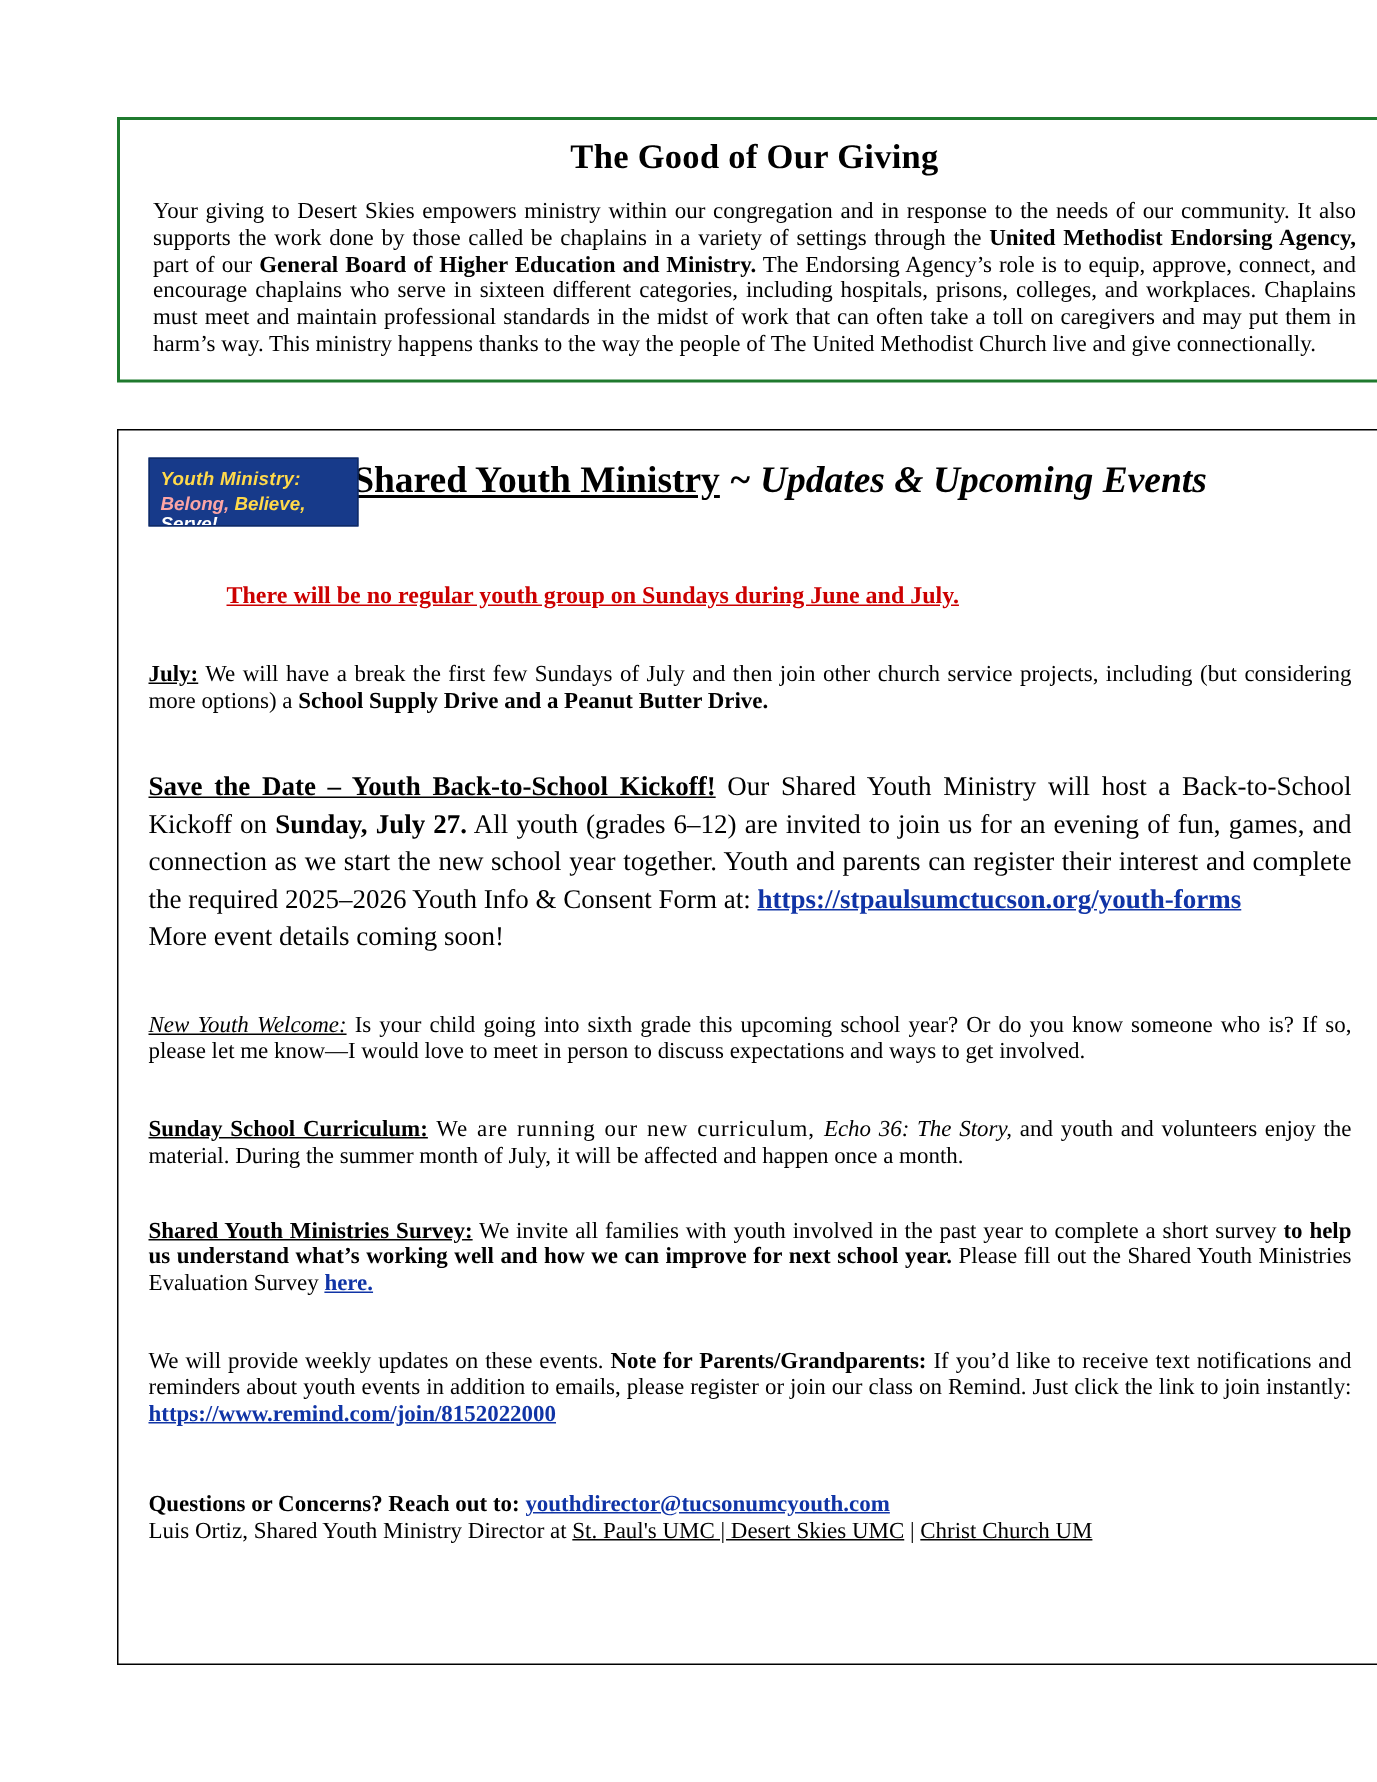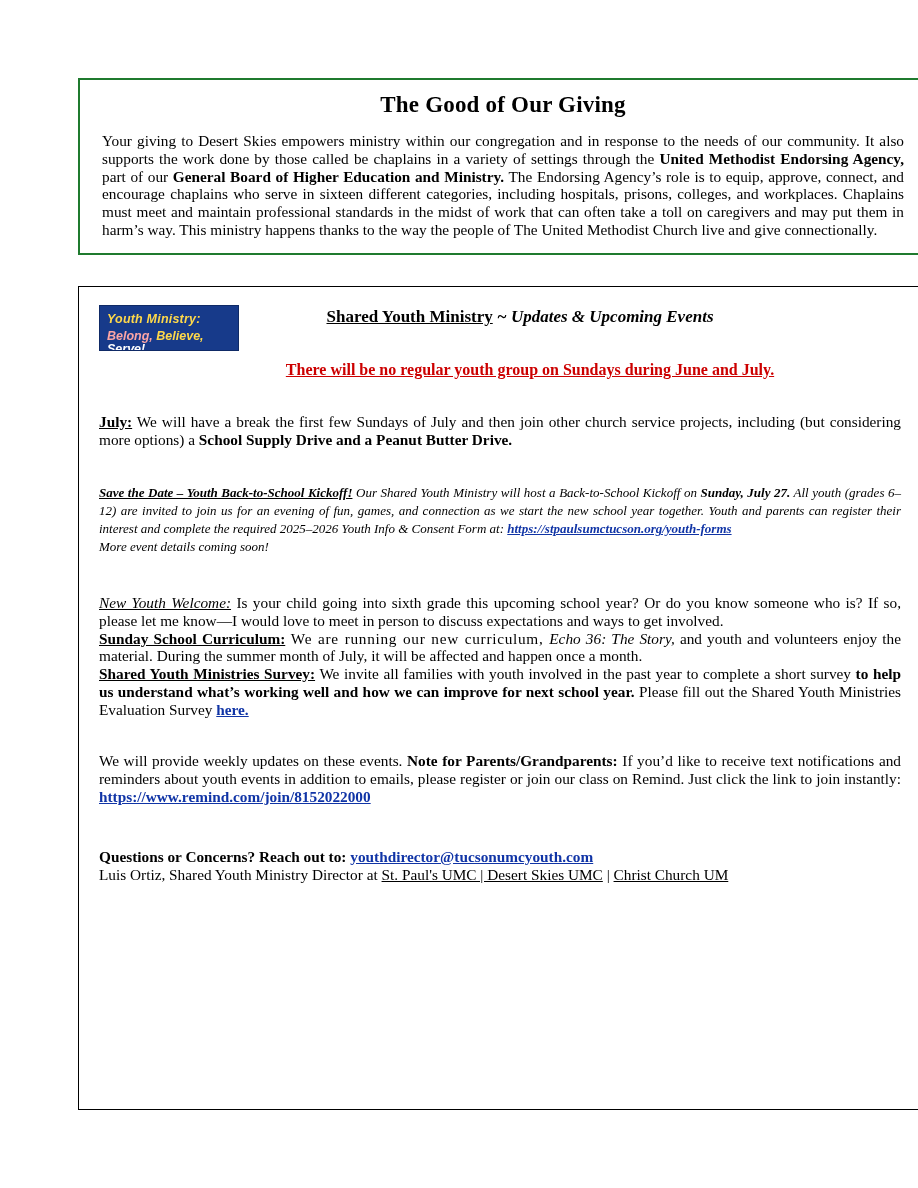--- a/index.html
+++ b/index.html
@@ -94,49 +94,48 @@
     font-style: italic;
     font-size: 12.5px;
     line-height: 1;
   }
   .ym-logo .g { color: #fca5a5; }
   .ym-logo .y { color: #ffd94a; }
   .ym-logo .w { color: #ffffff; }
 
   .youth-title {
     text-align: center;
-    font-size: 17px;
+    font-size: 25px;
     font-weight: bold;
     padding-top: 10px;
     padding-left: 40px;
   }
   .youth-title .u { text-decoration: underline; }
   .youth-title .it { font-style: italic; }
 
   .notice {
     color: #cc0000;
     font-weight: bold;
     font-size: 16px;
-    text-align: center;
     text-decoration: underline;
-    margin-top: 8px;
+    margin-top: 36px;
     padding-left: 60px;
   }
 
   .para {
     font-size: 15.3px;
     line-height: 1.16;
     text-align: justify;
     padding: 0 8px 0 8px;
   }
   .p-july { margin-top: 34px; }
-  .p-save { margin-top: 36px; font-size: 13px; line-height: 1.38; font-style: italic; }
+  .p-save { margin-top: 36px; font-size: 18px; line-height: 1.38; }
   .p-new  { margin-top: 38px; }
-  .p-sun  { }
-  .p-surv { }
+  .p-sun  { margin-top: 34px; }
+  .p-surv { margin-top: 32px; }
   .p-weekly { margin-top: 34px; }
   .p-quest { margin-top: 42px; line-height: 1.2; }
 
   .u { text-decoration: underline; }
   .b { font-weight: bold; }
   .i { font-style: italic; }
   .bi { font-weight: bold; }
   .bu { font-weight: bold; text-decoration: underline; }
   .biu { font-weight: normal; font-style: italic; text-decoration: underline; margin-top: 17px; }
   .link {

